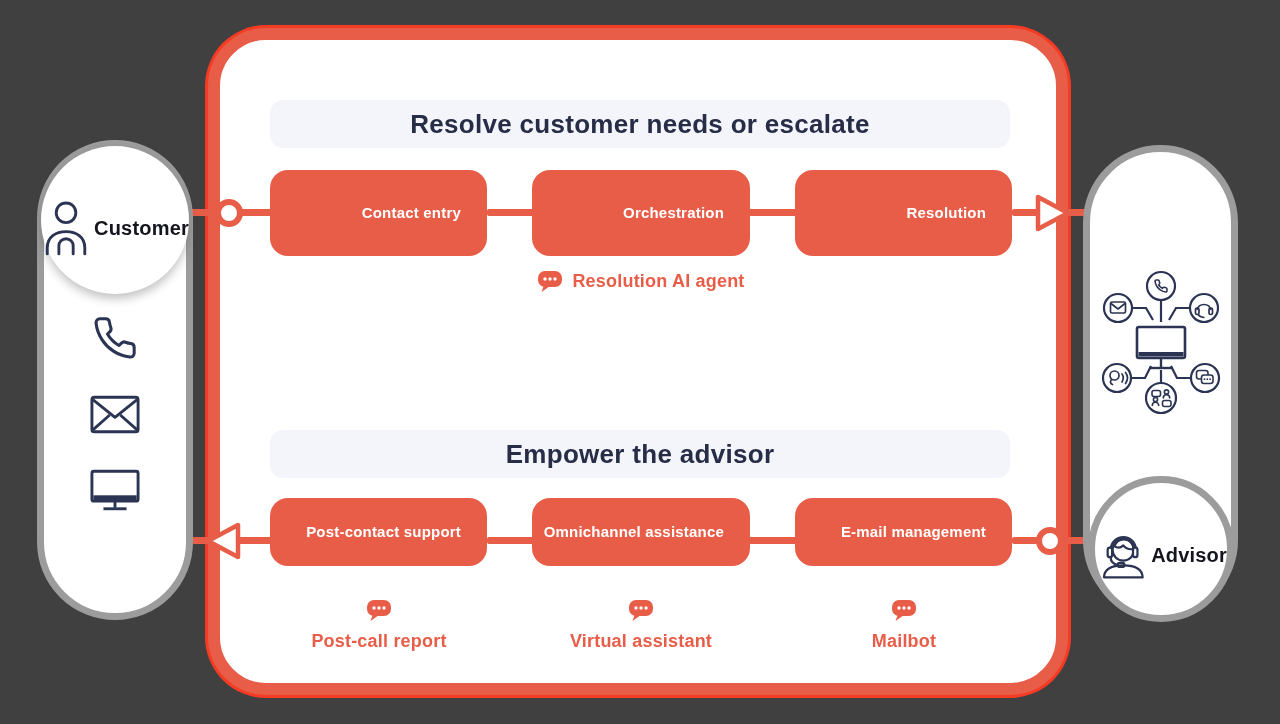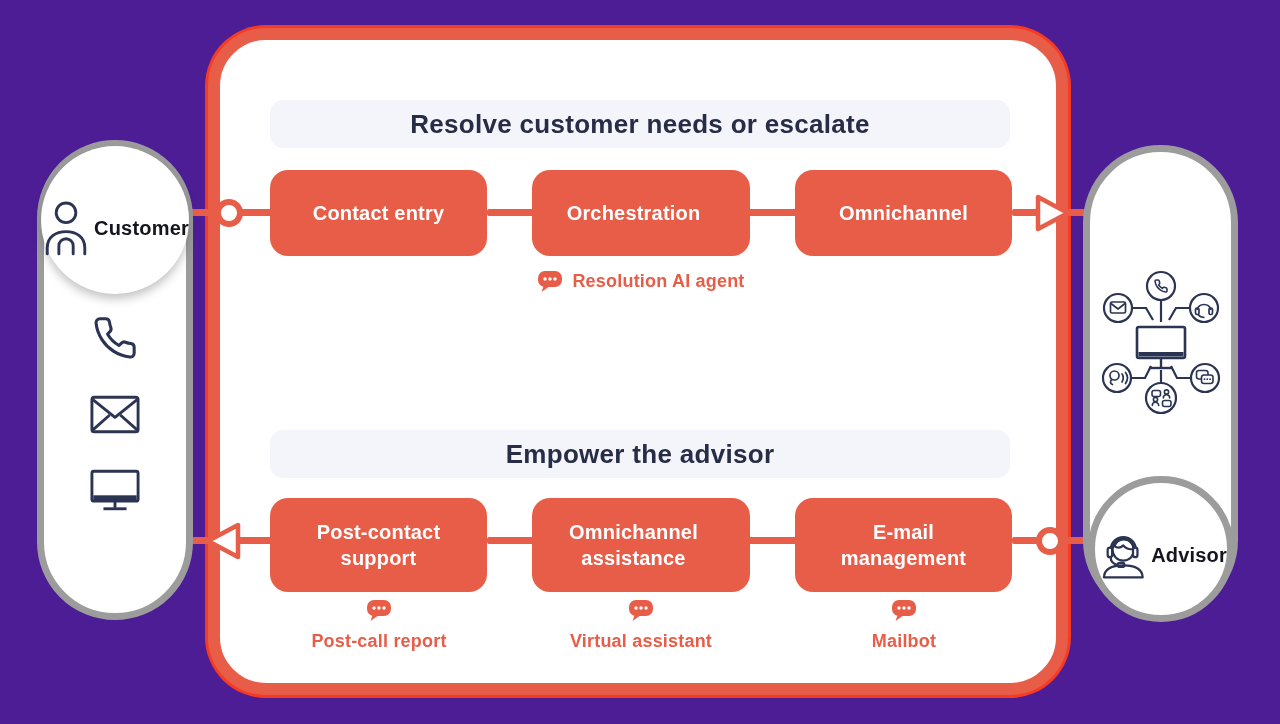--- a/index.html
+++ b/index.html
@@ -5,40 +5,40 @@
   :root{
     --accent:#E85D48;
     --accent-bright:#F63B25;
     --navy:#2B3452;
     --title:#272D47;
     --band-bg:#F4F5FB;
     --pill-border:#9C9C9C;
     --label:#15151F;
   }
   html,body{margin:0;padding:0;background:#fff;}
-  .stage{position:relative;width:1280px;height:724px;background:#4c1d95;
+  .stage{position:relative;width:1280px;height:724px;background:#404040;
          font-family:"Liberation Sans",sans-serif;overflow:hidden;}
 
   
   .container{position:absolute;left:208px;top:28px;width:860px;height:667px;
              box-sizing:border-box;border:12px solid var(--accent);border-radius:58px;
              background:#fff;box-shadow:0 0 0 3px var(--accent-bright);}
 
   
   .band{position:absolute;left:270px;width:740px;height:48px;background:var(--band-bg);
         border-radius:13px;display:flex;align-items:center;justify-content:center;
         font-size:26px;font-weight:700;color:var(--title);letter-spacing:.3px;}
   .band-top{top:100px;} .band-bottom{top:430px;}
 
   
   .step{position:absolute;background:var(--accent);border-radius:18px;color:#fff;
-        font-weight:700;font-size:20px;line-height:1.3;display:flex;align-items:center;
-        justify-content:center;text-align:center;box-sizing:border-box;padding:0 26px;
+        font-weight:700;font-size:15px;line-height:1.3;display:flex;align-items:center;
+        justify-content:flex-end;text-align:center;box-sizing:border-box;padding:0 26px;
         letter-spacing:.2px;}
-  .r1{top:170px;height:86px;} .r2{top:498px;height:94px;}
+  .r1{top:170px;height:86px;} .r2{top:498px;height:68px;}
   .c1{left:270px;width:217px;} .c2{left:532px;width:218px;padding-left:11px;} .c3{left:795px;width:217px;}
 
   
   .caption{position:absolute;display:flex;align-items:center;justify-content:center;gap:9px;
            color:var(--accent);font-size:18px;font-weight:700;letter-spacing:.2px;}
   .cap-top{left:491px;top:270px;width:300px;}
   .cap-b{top:599px;width:260px;flex-direction:column;}
   .cap-b1{left:249px;} .cap-b2{left:511px;align-items:center;} .cap-b3{left:774px;}
 
   
@@ -93,21 +93,21 @@
     <span>Empower the advisor</span>
   </div>
 
   <div class="step r1 c1">
     <span>Contact entry</span>
   </div>
   <div class="step r1 c2">
     <span>Orchestration</span>
   </div>
   <div class="step r1 c3">
-    <span>Omnichannel</span>
+    <span>Resolution</span>
   </div>
 
   <div class="step r2 c1">
     <span>Post-contact support</span>
   </div>
   <div class="step r2 c2">
     <span>Omnichannel assistance</span>
   </div>
   <div class="step r2 c3">
     <span>E-mail management</span>

